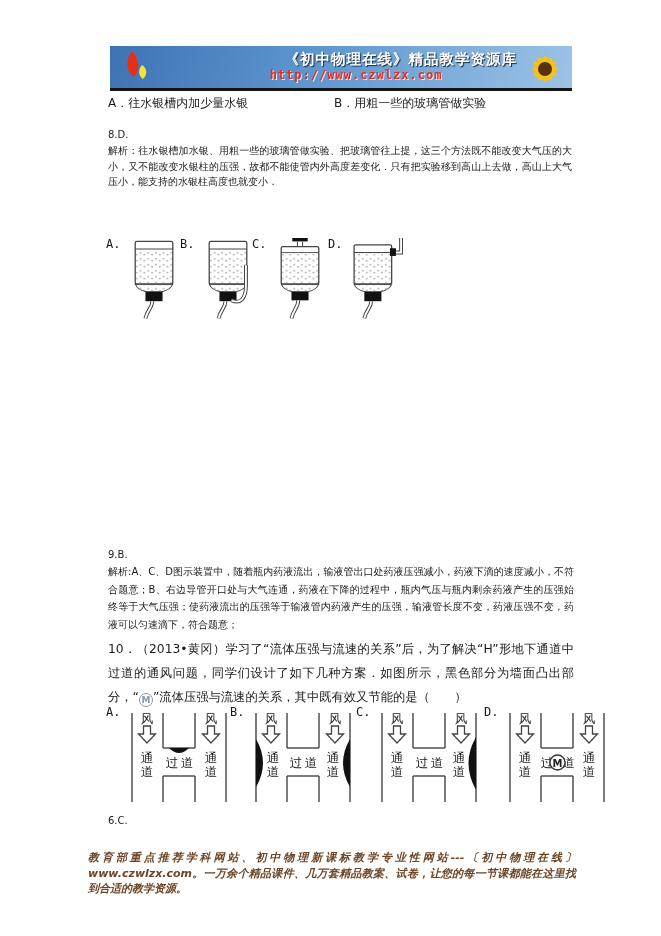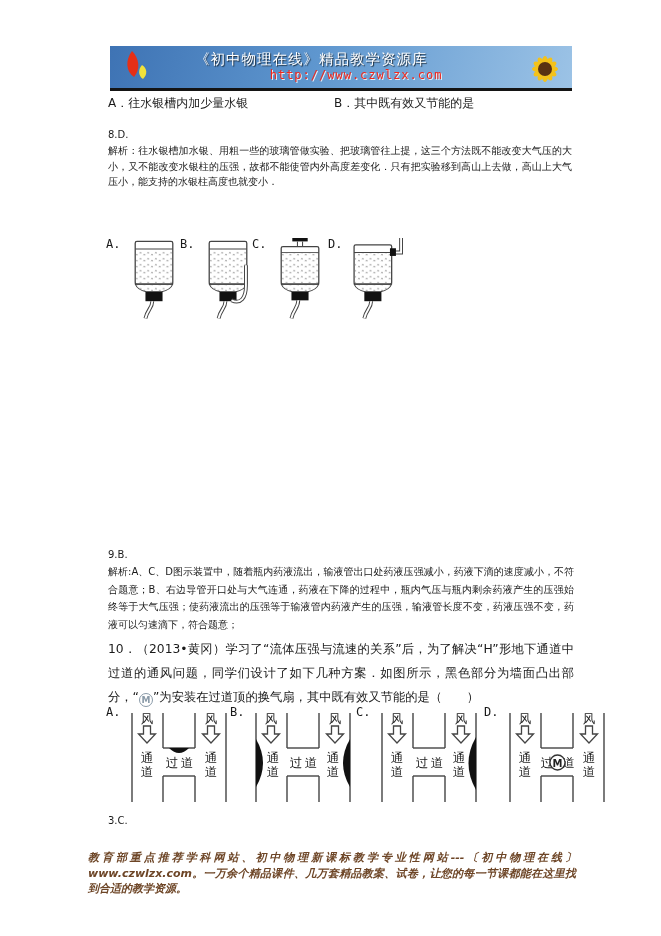--- a/index.html
+++ b/index.html
@@ -5,25 +5,25 @@
   html,body{margin:0;padding:0;background:#ffffff;}
   .page{position:relative;width:661px;height:936px;background:#fff;overflow:hidden;
         font-family:"DejaVu Sans","Liberation Sans",sans-serif;color:#1a1a1a;}
   .abs{position:absolute;}
   .body-text{font-size:10px;line-height:15.5px;text-align:justify;}
   .opt-row{display:grid;grid-template-columns:226px 1fr;font-size:12px;line-height:15.5px;}
   
   .banner{left:110px;top:46px;width:462px;height:42px;
           background:linear-gradient(105deg,#3e73b4 0%,#5f97cf 45%,#9cc3e6 100%);
           border-bottom:3px solid #141414;}
-  .banner-title{position:absolute;left:85px;right:55px;top:4px;text-align:left;
-          color:#ffffff;font-weight:normal;font-size:14.5px;letter-spacing:1px;
+  .banner-title{position:absolute;left:85px;right:55px;top:4px;text-align:right;
+          color:#ffffff;font-weight:bold;font-size:14.5px;letter-spacing:1px;
           text-shadow:1px 1px 1px #1c2b3a;}
   .banner-url{position:absolute;left:85px;right:55px;top:22px;text-align:center;
-          color:#f2261a;font-weight:normal;font-size:12px;letter-spacing:1px;
+          color:#f2261a;font-weight:bold;font-size:12px;letter-spacing:1px;
           font-family:"DejaVu Sans Mono","Liberation Mono",monospace;
           text-shadow:1px 1px 0 #e8eef5;}
   .fig{display:flex;align-items:flex-start;gap:3px;}
   .figlab{font-size:12px;line-height:13px;font-family:"DejaVu Sans Mono","Liberation Mono",monospace;}
   .answer{font-size:10px;line-height:15px;}
   .fan-chip{display:inline-block;width:12px;height:12px;border:1.5px solid #8a9aa8;border-radius:50%;
           color:#8a9aa8;font-size:9px;line-height:12px;text-align:center;font-weight:bold;
           vertical-align:-2px;}
   .footer{font-size:11px;line-height:15.5px;color:#6d4526;font-weight:600;text-align:justify;font-style:italic;}
 </style>
@@ -48,21 +48,21 @@
         <ellipse rx="4" ry="13" transform="rotate(120)"></ellipse>
         <ellipse rx="4" ry="13" transform="rotate(150)"></ellipse>
       </g>
       <circle r="7" fill="#5a3212"></circle>
     </svg>
   </div>
 
   <div class="abs" style="left:108px;top:96px;width:464px">
     <div class="opt-row">
       <span>A．往水银槽内加少量水银</span>
-      <span>B．其中既有效又节能的是</span>
+      <span>B．用粗一些的玻璃管做实验</span>
     </div>
     <div class="opt-row">
     </div>
   </div>
 
   <div class="abs answer" style="left:108px;top:127px">8.D.</div>
 
   <div class="abs body-text" style="left:108px;top:143px;width:464px">解析：往水银槽加水银、用粗一些的玻璃管做实验、把玻璃管往上提，这三个方法既不能改变大气压的大小，又不能改变水银柱的压强，故都不能使管内外高度差变化．只有把实验移到高山上去做，高山上大气压小，能支持的水银柱高度也就变小．</div>
 
 
@@ -152,21 +152,21 @@
         <path d="M30,74 C30,82 24,84 22,94" stroke="#fff" stroke-width="2.2" fill="none"></path>
       </g>
     </svg>
   </div>
 
   <div class="abs answer" style="left:108px;top:547px">9.B.</div>
 
   <div class="abs body-text" style="left:108px;top:563px;width:466px;line-height:17.5px">解析:A、C、D图示装置中，随着瓶内药液流出，输液管出口处药液压强减小，药液下滴的速度减小，不符合题意；B、右边导管开口处与大气连通，药液在下降的过程中，瓶内气压与瓶内剩余药液产生的压强始终等于大气压强；使药液流出的压强等于输液管内药液产生的压强，输液管长度不变，药液压强不变，药液可以匀速滴下，符合题意；</div>
 
   <div class="abs" style="left:108px;top:637px;width:466px;font-size:12.3px;line-height:24px;text-align:justify">
-    <span>10．（2013•黄冈）学习了“流体压强与流速的关系”后，为了解决“H”形地下通道中过道的通风问题，同学们设计了如下几种方案．如图所示，黑色部分为墙面凸出部分，“</span><span class="fan-chip">M</span><span>”为安装在过道顶的换气扇，其中既有效又节能的是（　　）</span>
+    <span>10．（2013•黄冈）学习了“流体压强与流速的关系”后，为了解决“H”形地下通道中过道的通风问题，同学们设计了如下几种方案．如图所示，黑色部分为墙面凸出部分，“</span><span class="fan-chip">M</span><span>”流体压强与流速的关系，其中既有效又节能的是（　　）</span>
   </div>
 
   <div class="abs fig" style="left:106px;top:706px">
     <span class="figlab">A.</span>
     <svg width="112" height="96" viewBox="0 0 112 96">
       <g stroke="#444" stroke-width="1.4">
         <line x1="9" y1="7" x2="9" y2="96"></line>
         <line x1="103" y1="7" x2="103" y2="96"></line>
         <line x1="40" y1="7" x2="40" y2="42"></line>
         <line x1="72" y1="7" x2="72" y2="42"></line>
@@ -283,17 +283,17 @@
         <circle cx="56.5" cy="56.5" r="7.5" fill="#fff" stroke="#333" stroke-width="1.3"></circle>
         <text x="56.5" y="60.5" font-size="10" font-weight="bold" fill="#222" text-anchor="middle">M</text>
       </g>
       <g>
         <path d="M20.5,20 h7 v8 h5 l-8.5,9 l-8.5,-9 h5 Z" fill="#fff" stroke="#444" stroke-width="1.3"></path>
         <path d="M84.5,20 h7 v8 h5 l-8.5,9 l-8.5,-9 h5 Z" fill="#fff" stroke="#444" stroke-width="1.3"></path>
       </g>
     </svg>
   </div>
 
-  <div class="abs answer" style="left:108px;top:813px">3.C.</div>
+  <div class="abs answer" style="left:108px;top:813px">6.C.</div>
 
   <div class="abs footer" style="left:88px;top:850px;width:488px">教育部重点推荐学科网站、初中物理新课标教学专业性网站---〔初中物理在线〕www.czwlzx.com。一万余个精品课件、几万套精品教案、试卷，让您的每一节课都能在这里找到合适的教学资源。</div>
 
 </div>
 
 </body></html>

